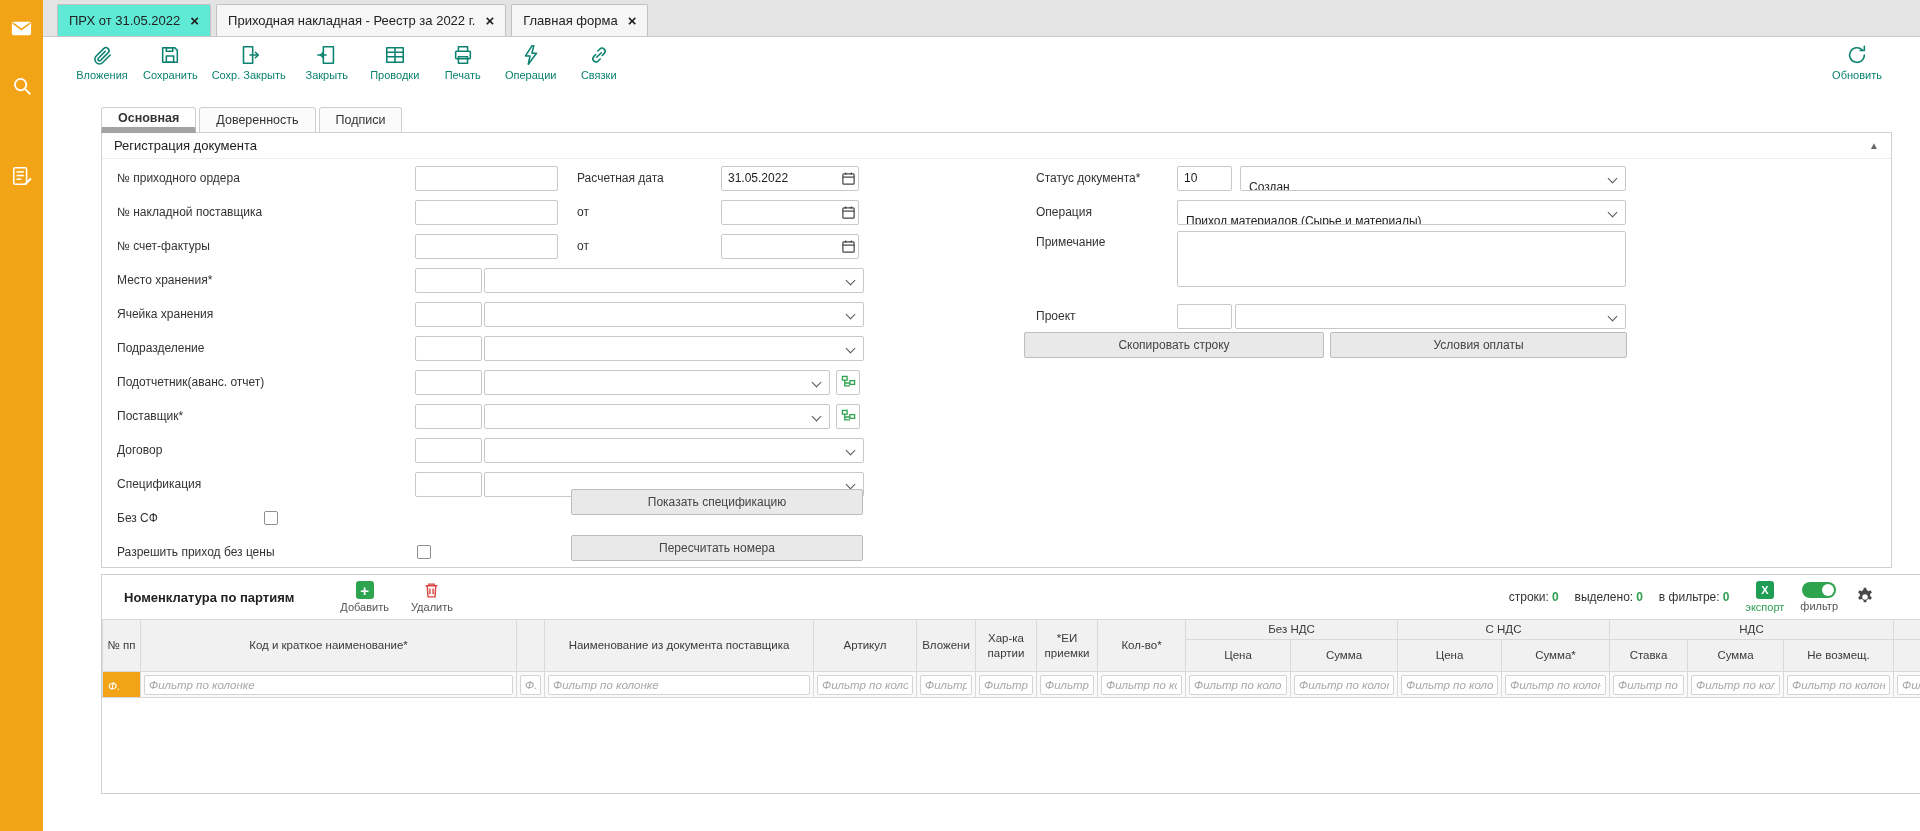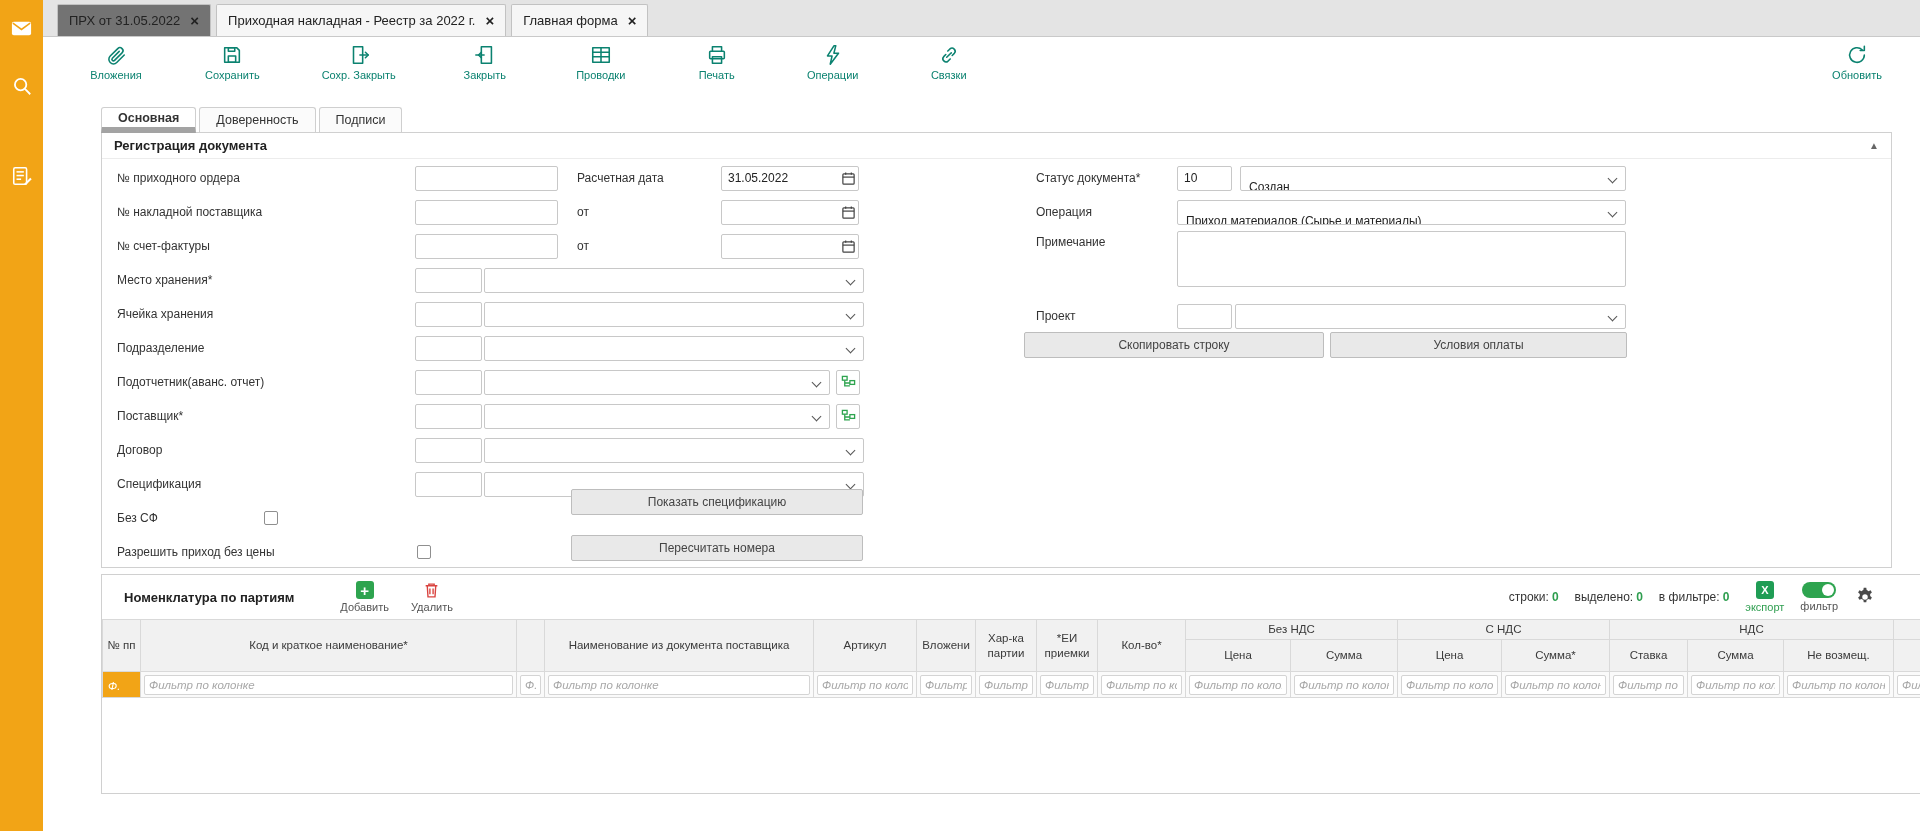--- a/index.html
+++ b/index.html
@@ -14,42 +14,42 @@
   .sbicon + .sbicon { margin-top:34px; }
   .sbicon.last { margin-top:66px; }
 
   
   .main { flex:1; display:flex; flex-direction:column; min-width:0; }
   .tabbar { background:#e4e4e4; border-bottom:1px solid #c9c9c9; display:flex;
     align-items:flex-end; padding-left:14px; height:37px; flex-shrink:0; }
   .wtab { height:32px; background:#f6f6f6; border:1px solid #c2c2c2; border-bottom:none;
     border-radius:2px 2px 0 0; display:flex; align-items:center; padding:0 11px;
     margin-right:5px; font-size:13px; color:#222; white-space:nowrap; cursor:pointer; }
-  .wtab.active { background:#737373; }
+  .wtab.active { background:#5eead4; }
   .wtab .x { margin-left:10px; font-weight:bold; font-size:15px; color:#222; line-height:1; }
 
   
-  .toolbar { height:62px; display:flex; align-items:flex-start; padding:7px 36px 0 46px; flex-shrink:0;gap:48px; }
+  .toolbar { height:62px; display:flex; align-items:flex-start; padding:7px 36px 0 32px; flex-shrink:0; }
   .titem { display:flex; flex-direction:column; align-items:center; gap:3px;
     color:#0B8270; font-size:11px; min-width:54px; margin-right:14px; cursor:pointer; white-space:nowrap; }
   .titem svg { width:22px; height:22px; stroke:currentColor; fill:none; stroke-width:1.7;
     stroke-linecap:round; stroke-linejoin:round; }
   .titem.refresh { margin-left:auto; margin-right:0; }
 
   
   .formtabs { display:flex; margin:8px 28px -1px 58px; height:26px; position:relative; z-index:2; }
   .ftab { padding:0 16px; display:flex; align-items:center; font-size:12.5px; color:#333;
     background:#fbfbfb; border:1px solid #cfcfcf; border-bottom:1px solid #d0d0d0;
     border-radius:3px 3px 0 0; margin-right:3px; cursor:pointer; }
   .ftab.active { background:#fff; font-weight:bold; border-bottom:6px solid #a3a3a3; }
 
   
   .section { border:1px solid #d0d0d0; margin-left:58px; margin-right:28px; background:#fff; position:relative; z-index:1; }
   .sechead { height:26px; display:flex; align-items:center; padding:0 12px; font-size:13px;
-    font-weight:bold; color:#222; border-bottom:1px solid #ececec; background:#fff; }
+    font-weight:normal; color:#222; border-bottom:1px solid #ececec; background:#fff; }
   .sechead .arrow { margin-left:auto; font-size:10px; color:#666; cursor:pointer; }
   .nomsec { margin-top:7px; }
   .nomsec .sechead { border-bottom:none; }
 
   
   .regbody { position:relative; height:408px; background:#fff; }
   .colabs { position:absolute; top:2px; }
   .col-left  { left:15px;  width:762px; }
   .col-mid   { left:475px; width:345px; }
   .col-right { left:934px; width:649px; }

